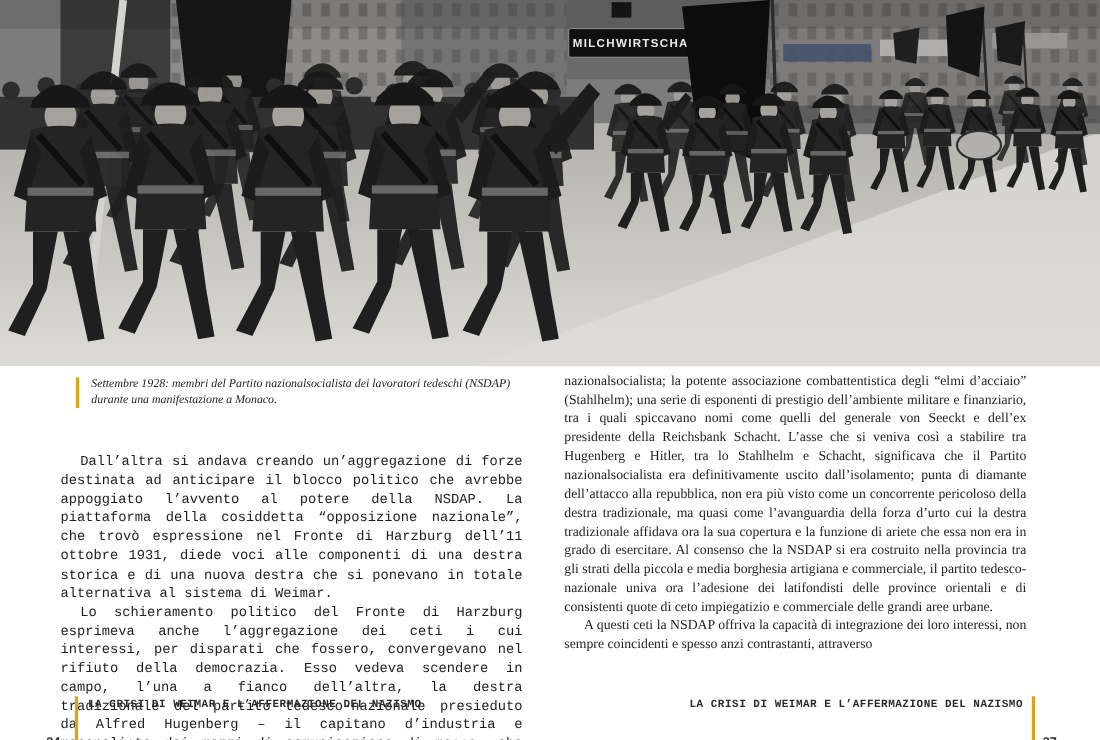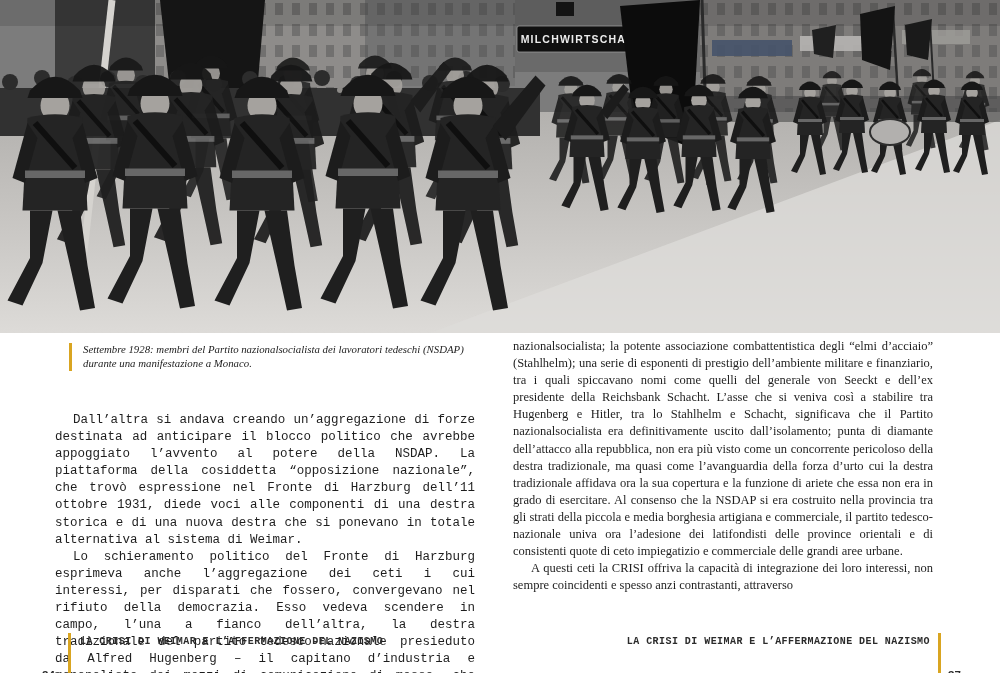--- a/index.html
+++ b/index.html
@@ -170,21 +170,21 @@
     <p>Settembre 1928: membri del Partito nazionalsocialista dei lavoratori tedeschi (NSDAP) durante una manifestazione a Monaco.</p>
   </div>
 
   <div class="col col-left">
     <p class="indent">Dall’altra si andava creando un’aggregazione di forze destinata ad anticipare il blocco politico che avrebbe appoggiato l’avvento al potere della NSDAP. La piattaforma della cosiddetta “opposizione nazionale”, che trovò espressione nel Fronte di Harzburg dell’11 ottobre 1931, diede voci alle componenti di una destra storica e di una nuova destra che si ponevano in totale alternativa al sistema di Weimar.</p>
     <p class="indent">Lo schieramento politico del Fronte di Harzburg esprimeva anche l’aggregazione dei ceti i cui interessi, per disparati che fossero, convergevano nel rifiuto della democrazia. Esso vedeva scendere in campo, l’una a fianco dell’altra, la destra tradizionale del partito tedesco-nazionale presieduto da Alfred Hugenberg – il capitano d’industria e monopolista dei mezzi di comunicazione di massa, che usò per condizionare e manipolare l’opinione pubblica contro la repubblica democratica – e la nuova destra del Partito</p>
   </div>
 
   <div class="col col-right">
     <p>nazionalsocialista; la potente associazione combattentistica degli “elmi d’acciaio” (Stahlhelm); una serie di esponenti di prestigio dell’ambiente militare e finanziario, tra i quali spiccavano nomi come quelli del generale von Seeckt e dell’ex presidente della Reichsbank Schacht. L’asse che si veniva così a stabilire tra Hugenberg e Hitler, tra lo Stahlhelm e Schacht, significava che il Partito nazionalsocialista era definitivamente uscito dall’isolamento; punta di diamante dell’attacco alla repubblica, non era più visto come un concorrente pericoloso della destra tradizionale, ma quasi come l’avanguardia della forza d’urto cui la destra tradizionale affidava ora la sua copertura e la funzione di ariete che essa non era in grado di esercitare. Al consenso che la NSDAP si era costruito nella provincia tra gli strati della piccola e media borghesia artigiana e commerciale, il partito tedesco-nazionale univa ora l’adesione dei latifondisti delle province orientali e di consistenti quote di ceto impiegatizio e commerciale delle grandi aree urbane.</p>
-    <p class="indent">A questi ceti la CRISI offriva la capacità di integrazione dei loro interessi, non sempre coincidenti e spesso anzi contrastanti, attraverso</p>
+    <p class="indent">A questi ceti la NSDAP offriva la capacità di integrazione dei loro interessi, non sempre coincidenti e spesso anzi contrastanti, attraverso</p>
   </div>
 
   <span class="pagenum pagenum-left">24</span>
   <span class="fbar fbar-left"></span>
   <span class="ftitle ftitle-left">LA CRISI DI WEIMAR E L’AFFERMAZIONE DEL NAZISMO</span>
 
   <span class="ftitle ftitle-right">LA CRISI DI WEIMAR E L’AFFERMAZIONE DEL NAZISMO</span>
   <span class="fbar fbar-right"></span>
   <span class="pagenum pagenum-right">37</span>
 

